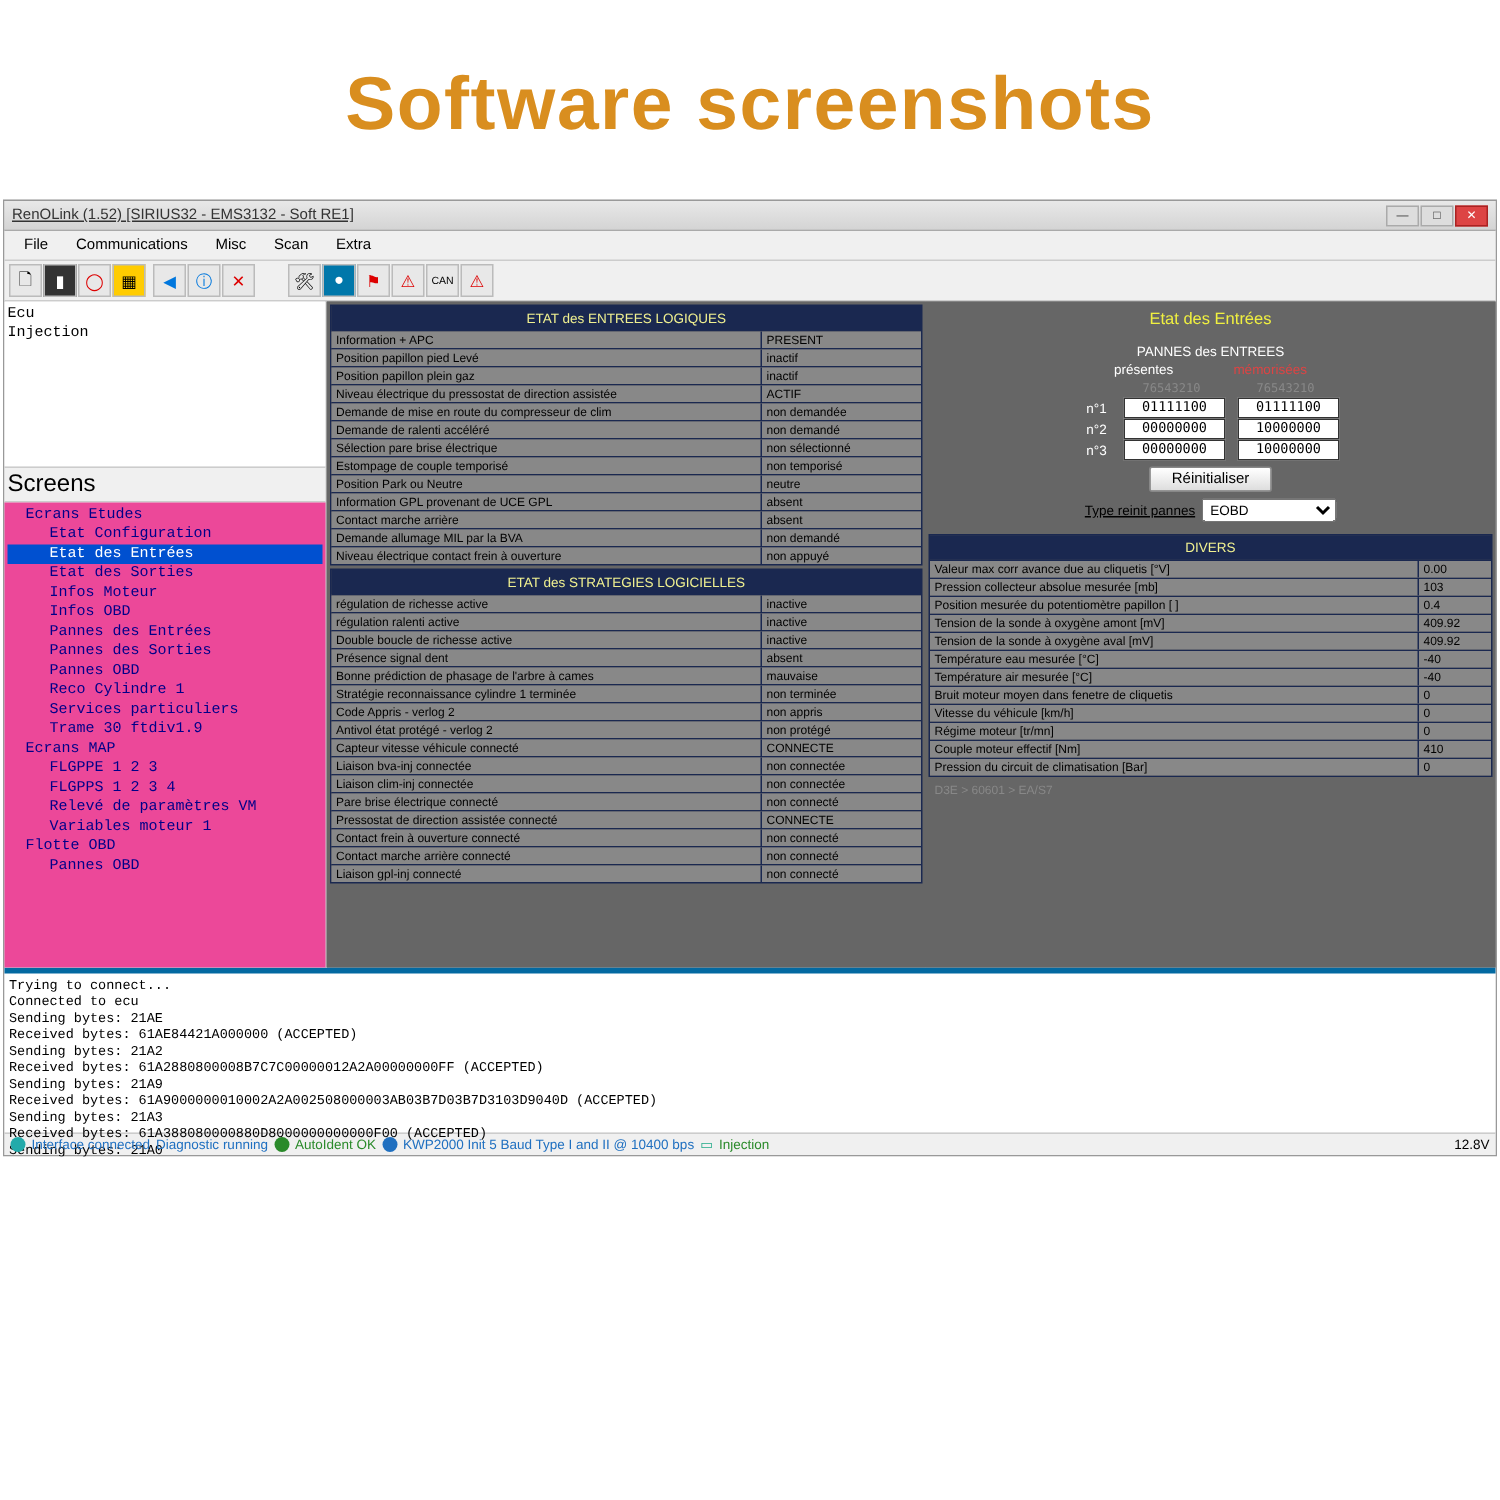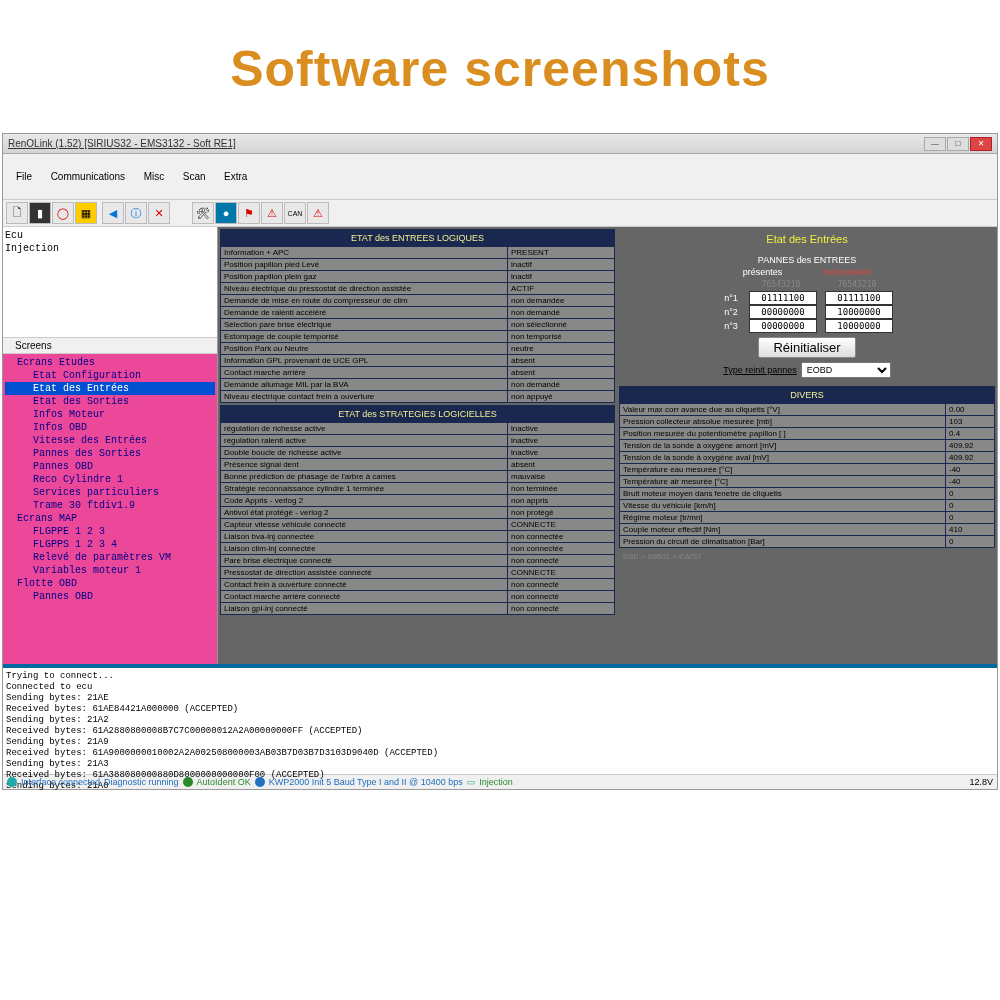--- a/index.html
+++ b/index.html
@@ -5,29 +5,29 @@
 * { margin: 0; padding: 0; box-sizing: border-box; }
 body { font-family: Tahoma, Arial, sans-serif; font-size: 9px; background: #fff; }
 .page-title { text-align: center; font-size: 50px; font-weight: bold; color: #d98e1f; font-family: Arial, sans-serif; padding: 40px 0 35px 0; letter-spacing: 1px; }
 .app-window { border: 1px solid #999; background: #f0f0f0; margin: 0 2px; width: 996px; }
 .title-bar { background: linear-gradient(to bottom, #e8e8e8, #d4d4d4); border-bottom: 1px solid #aaa; padding: 2px 5px; display: flex; justify-content: space-between; align-items: center; height: 20px; }
 .title-bar-text { font-size: 10px; color: #333; text-decoration: underline; }
 .title-bar-btns { display: flex; gap: 1px; }
 .title-bar-btns span { display: inline-block; width: 22px; height: 14px; background: #d44; border: 1px solid #a22; font-size: 8px; text-align: center; color: #fff; line-height: 12px; }
 .title-bar-btns span:first-child { background: #ddd; border-color: #aaa; color: #333; }
 .title-bar-btns span:nth-child(2) { background: #ddd; border-color: #aaa; color: #333; }
-.menu-bar { background: #f0f0f0; padding: 15px 5px; border-bottom: 1px solid #ccc; }
+.menu-bar { background: #f0f0f0; padding: 2px 5px; border-bottom: 1px solid #ccc; }
 .menu-bar span { display: inline-block; padding: 2px 8px; font-size: 10px; cursor: pointer; }
 .toolbar { background: #f0f0f0; padding: 2px 3px; border-bottom: 1px solid #ccc; display: flex; gap: 1px; align-items: center; }
 .tool-btn { width: 22px; height: 22px; border: 1px solid #bbb; background: #e8e8e8; display: flex; align-items: center; justify-content: center; font-size: 11px; cursor: pointer; }
 .tool-sep { width: 3px; }
 .main-content { display: flex; background: #666; }
 .left-panel { width: 215px; background: #fff; border-right: 1px solid #999; }
 .left-upper { height: 110px; padding: 2px; background: #fff; font-family: 'Courier New', monospace; font-size: 10px; line-height: 13px; }
-.left-label { background: #f0f0f0; border-top: 1px solid #ccc; border-bottom: 1px solid #ccc; padding: 2px 12px; font-size: 10px; }
+.left-label { background: #f0f0f0; border-top: 1px solid #ccc; border-bottom: 1px solid #ccc; padding: 2px 2px; font-size: 16px; }
 .tree { padding: 2px; font-family: 'Courier New', monospace; font-size: 10px; line-height: 13px; background: #ec4899; height: 310px; }
 .tree-item { white-space: pre; color: #008; cursor: pointer; }
 .tree-item.selected { background: #0050d0; color: #fff; }
 .tree-indent-1 { padding-left: 12px; }
 .tree-indent-2 { padding-left: 28px; }
 .center-panel { flex: 1; background: #666; padding: 2px; }
 .data-table { border: 1px solid #1a2850; margin-bottom: 2px; }
 .table-header { background: #1a2850; color: #f0f090; text-align: center; font-size: 9px; padding: 2px; border: 1px solid #1a2850; }
 .table-row { display: flex; border-top: 1px solid #1a2850; }
 .table-col-label { flex: 1; background: #888; color: #000; font-size: 8px; padding: 1px 3px; border-right: 1px solid #1a2850; }
@@ -38,21 +38,21 @@
 .pannes-header { color: #fff; font-size: 9px; padding: 2px; }
 .pannes-sub { display: flex; justify-content: center; gap: 40px; }
 .pannes-sub span:first-child { color: #fff; font-size: 9px; }
 .pannes-sub span:last-child { color: #d44; font-size: 9px; }
 .bin-grid { display: flex; flex-direction: column; gap: 2px; align-items: center; margin-top: 3px; }
 .bin-row { display: flex; gap: 8px; align-items: center; }
 .bin-label { color: #fff; font-size: 9px; width: 20px; }
 .bin-cell { background: #fff; border: 1px solid #333; padding: 1px 5px; font-family: monospace; font-size: 9px; width: 68px; text-align: center; }
 .bin-head-row { display: flex; gap: 8px; align-items: center; padding-left: 24px; }
 .bin-head { color: #888; font-family: monospace; font-size: 8px; width: 68px; text-align: center; }
-.btn-reset { background: linear-gradient(to bottom, #fff, #ddd); border: 1px solid #888; padding: 2px 14px; font-size: 13px; cursor: pointer; margin: 4px auto; display: block; border-radius: 2px; }
+.btn-reset { background: linear-gradient(to bottom, #fff, #ddd); border: 1px solid #888; padding: 2px 14px; font-size: 10px; cursor: pointer; margin: 4px auto; display: block; border-radius: 2px; }
 .type-row { display: flex; gap: 4px; align-items: center; justify-content: center; margin-top: 2px; }
 .type-row span { color: #000; font-size: 9px; text-decoration: underline; }
 .type-row select { font-size: 9px; padding: 1px; width: 90px; }
 .divers-table .table-col-value { width: 48px; }
 .divers-footer { color: #888; font-size: 8px; padding: 2px 4px; }
 .log-panel { background: #fff; font-family: 'Courier New', monospace; font-size: 9px; line-height: 11px; padding: 3px; height: 110px; border-top: 4px solid #0369a1; white-space: pre; }
 .status-bar { background: #f0f0f0; border-top: 1px solid #ccc; padding: 2px 4px; display: flex; align-items: center; font-size: 9px; justify-content: space-between; }
 .status-left { display: flex; gap: 4px; align-items: center; }
 .status-icon { width: 10px; height: 10px; border-radius: 50%; display: inline-block; }
 .st-blue { color: #2070c0; }
@@ -109,21 +109,21 @@
         <div>Injection</div>
       </div>
       <div class="left-label">Screens</div>
       <div class="tree" id="tree">
           <div class="tree-item tree-indent-1">Ecrans Etudes</div>
           <div class="tree-item tree-indent-2">Etat Configuration</div>
           <div class="tree-item tree-indent-2 selected">Etat des Entrées</div>
           <div class="tree-item tree-indent-2">Etat des Sorties</div>
           <div class="tree-item tree-indent-2">Infos Moteur</div>
           <div class="tree-item tree-indent-2">Infos OBD</div>
-          <div class="tree-item tree-indent-2">Vitesse des Entrées</div>
+          <div class="tree-item tree-indent-2">Pannes des Entrées</div>
           <div class="tree-item tree-indent-2">Pannes des Sorties</div>
           <div class="tree-item tree-indent-2">Pannes OBD</div>
           <div class="tree-item tree-indent-2">Reco Cylindre 1</div>
           <div class="tree-item tree-indent-2">Services particuliers</div>
           <div class="tree-item tree-indent-2">Trame 30 ftdiv1.9</div>
           <div class="tree-item tree-indent-1">Ecrans MAP</div>
           <div class="tree-item tree-indent-2">FLGPPE 1 2 3</div>
           <div class="tree-item tree-indent-2">FLGPPS 1 2 3 4</div>
           <div class="tree-item tree-indent-2">Relevé de paramètres VM</div>
           <div class="tree-item tree-indent-2">Variables moteur 1</div>

